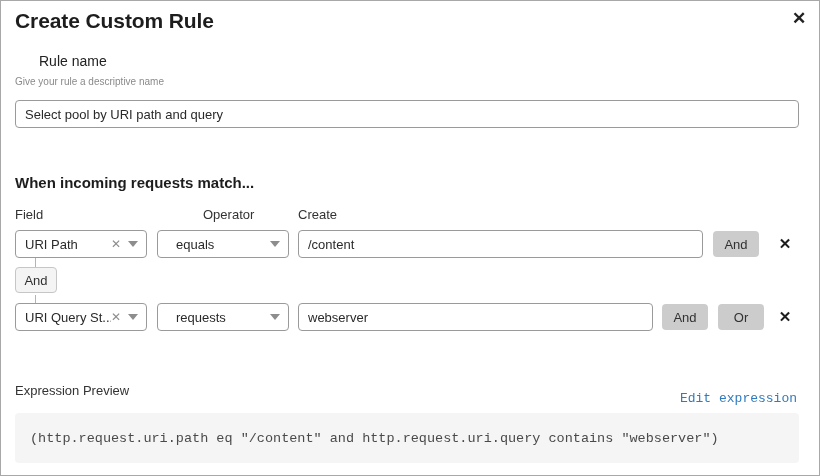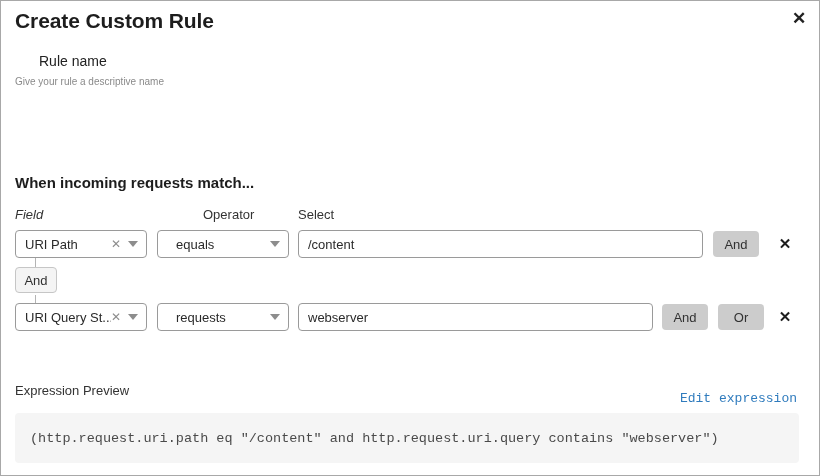--- a/index.html
+++ b/index.html
@@ -88,21 +88,21 @@
     font-weight: bold;
     color: #1d1d1d;
   }
 
   .col-label {
     position: absolute;
     top: 206px;
     font-size: 13px;
     color: #333333;
   }
-  .col-label.field { left: 14px; font-style: italic; }
+  .col-label.field { left: 14px; }
   .col-label.operator { left: 158px; margin-left: 44px; }
   .col-label.value { left: 297px; }
 
   
   .cond-row {
     position: absolute;
     left: 0;
     right: 0;
     height: 36px;
   }
@@ -284,26 +284,27 @@
 <body>
 
 <div class="modal">
 
   <div class="modal-title">Create Custom Rule</div>
 
   <div class="close-btn">✕</div>
 
   <div class="field-label rule-name-label">Rule name</div>
   <div class="rule-name-hint">Give your rule a descriptive name</div>
+  <input class="rule-name-input" type="text" value="Select pool by URI path and query" style="">
 
   <div class="section-heading">When incoming requests match...</div>
 
   <div class="col-label field">Field</div>
   <div class="col-label operator">Operator</div>
-  <div class="col-label value">Select</div>
+  <div class="col-label value">Create</div>
 
   <div class="cond-row row1">
     <div class="select-box field-select">
       <span class="select-text">URI Path</span>
       <span class="clear-x">✕</span>
       <span class="caret"></span>
     </div>
     <div class="select-box op-select">
       <span class="select-text">equals</span>
       <span class="caret"></span>

